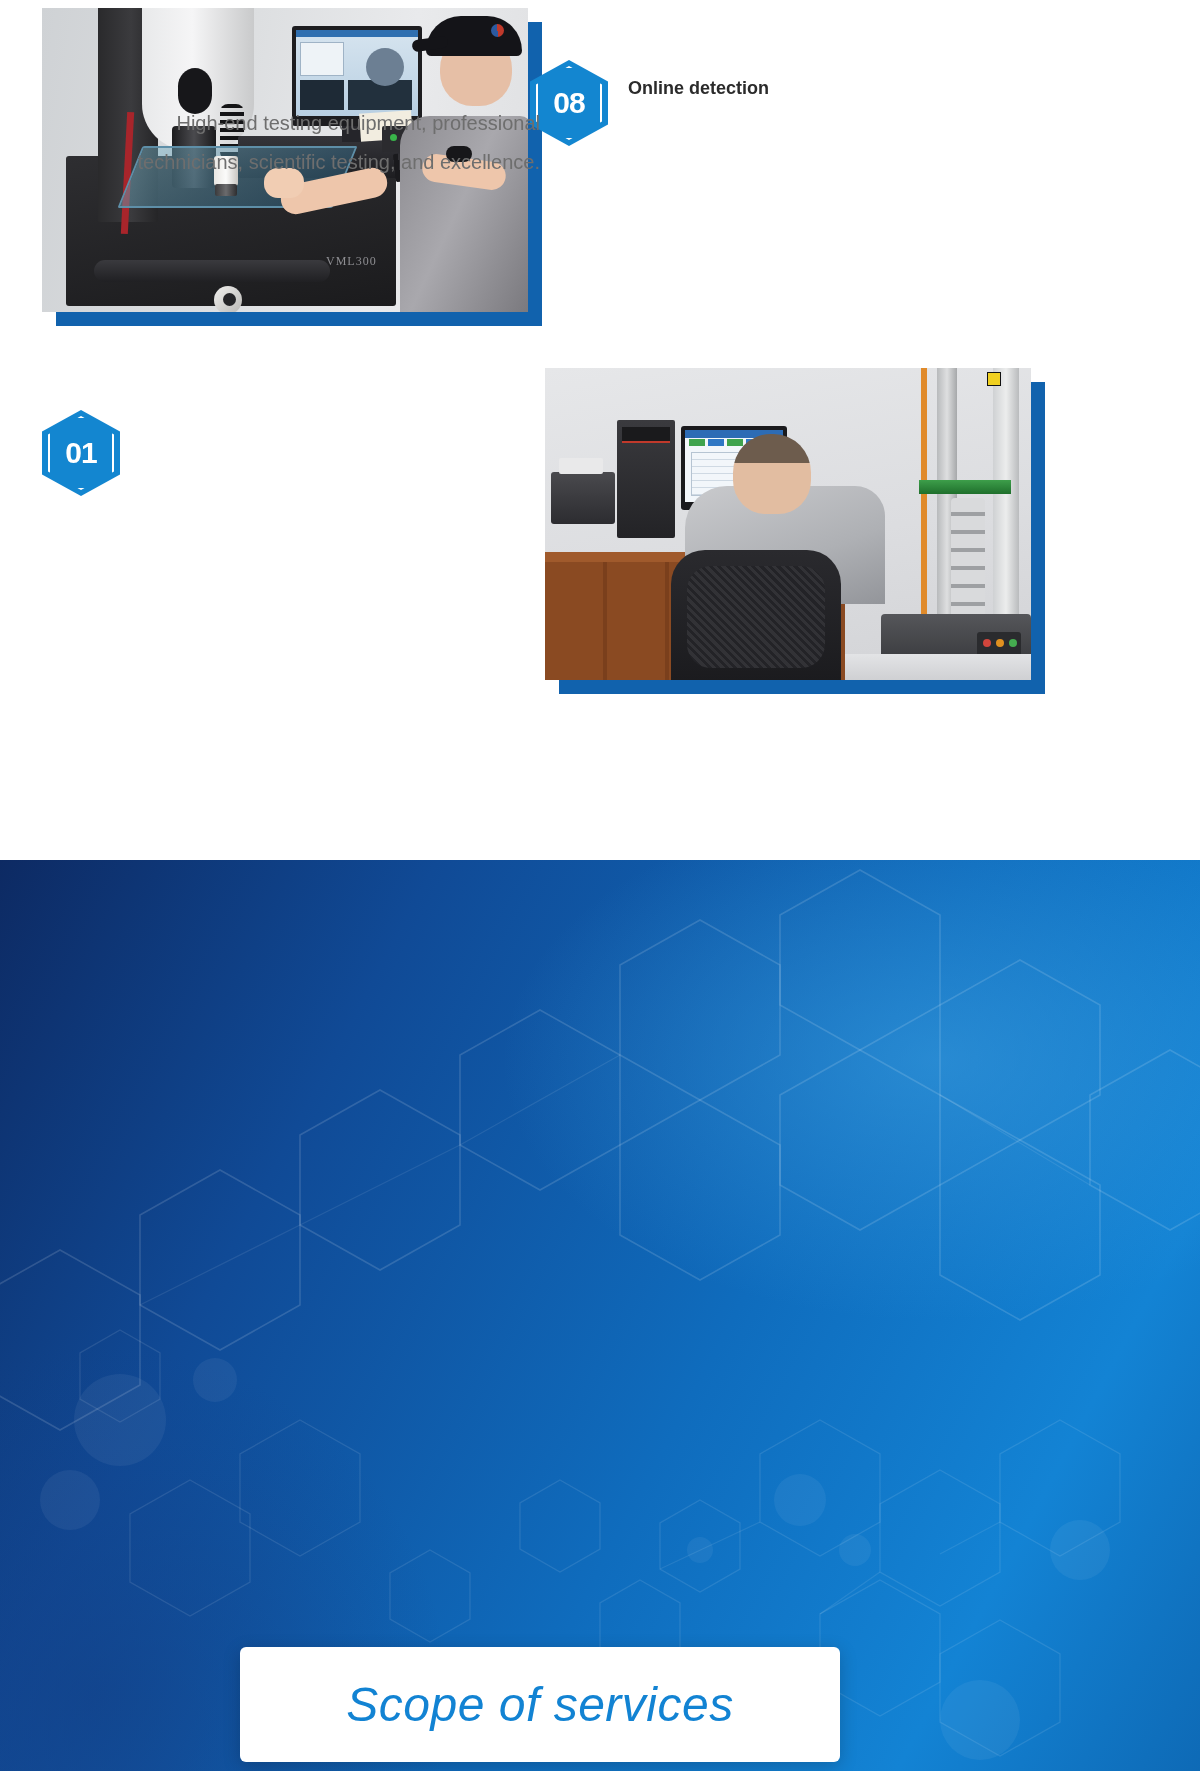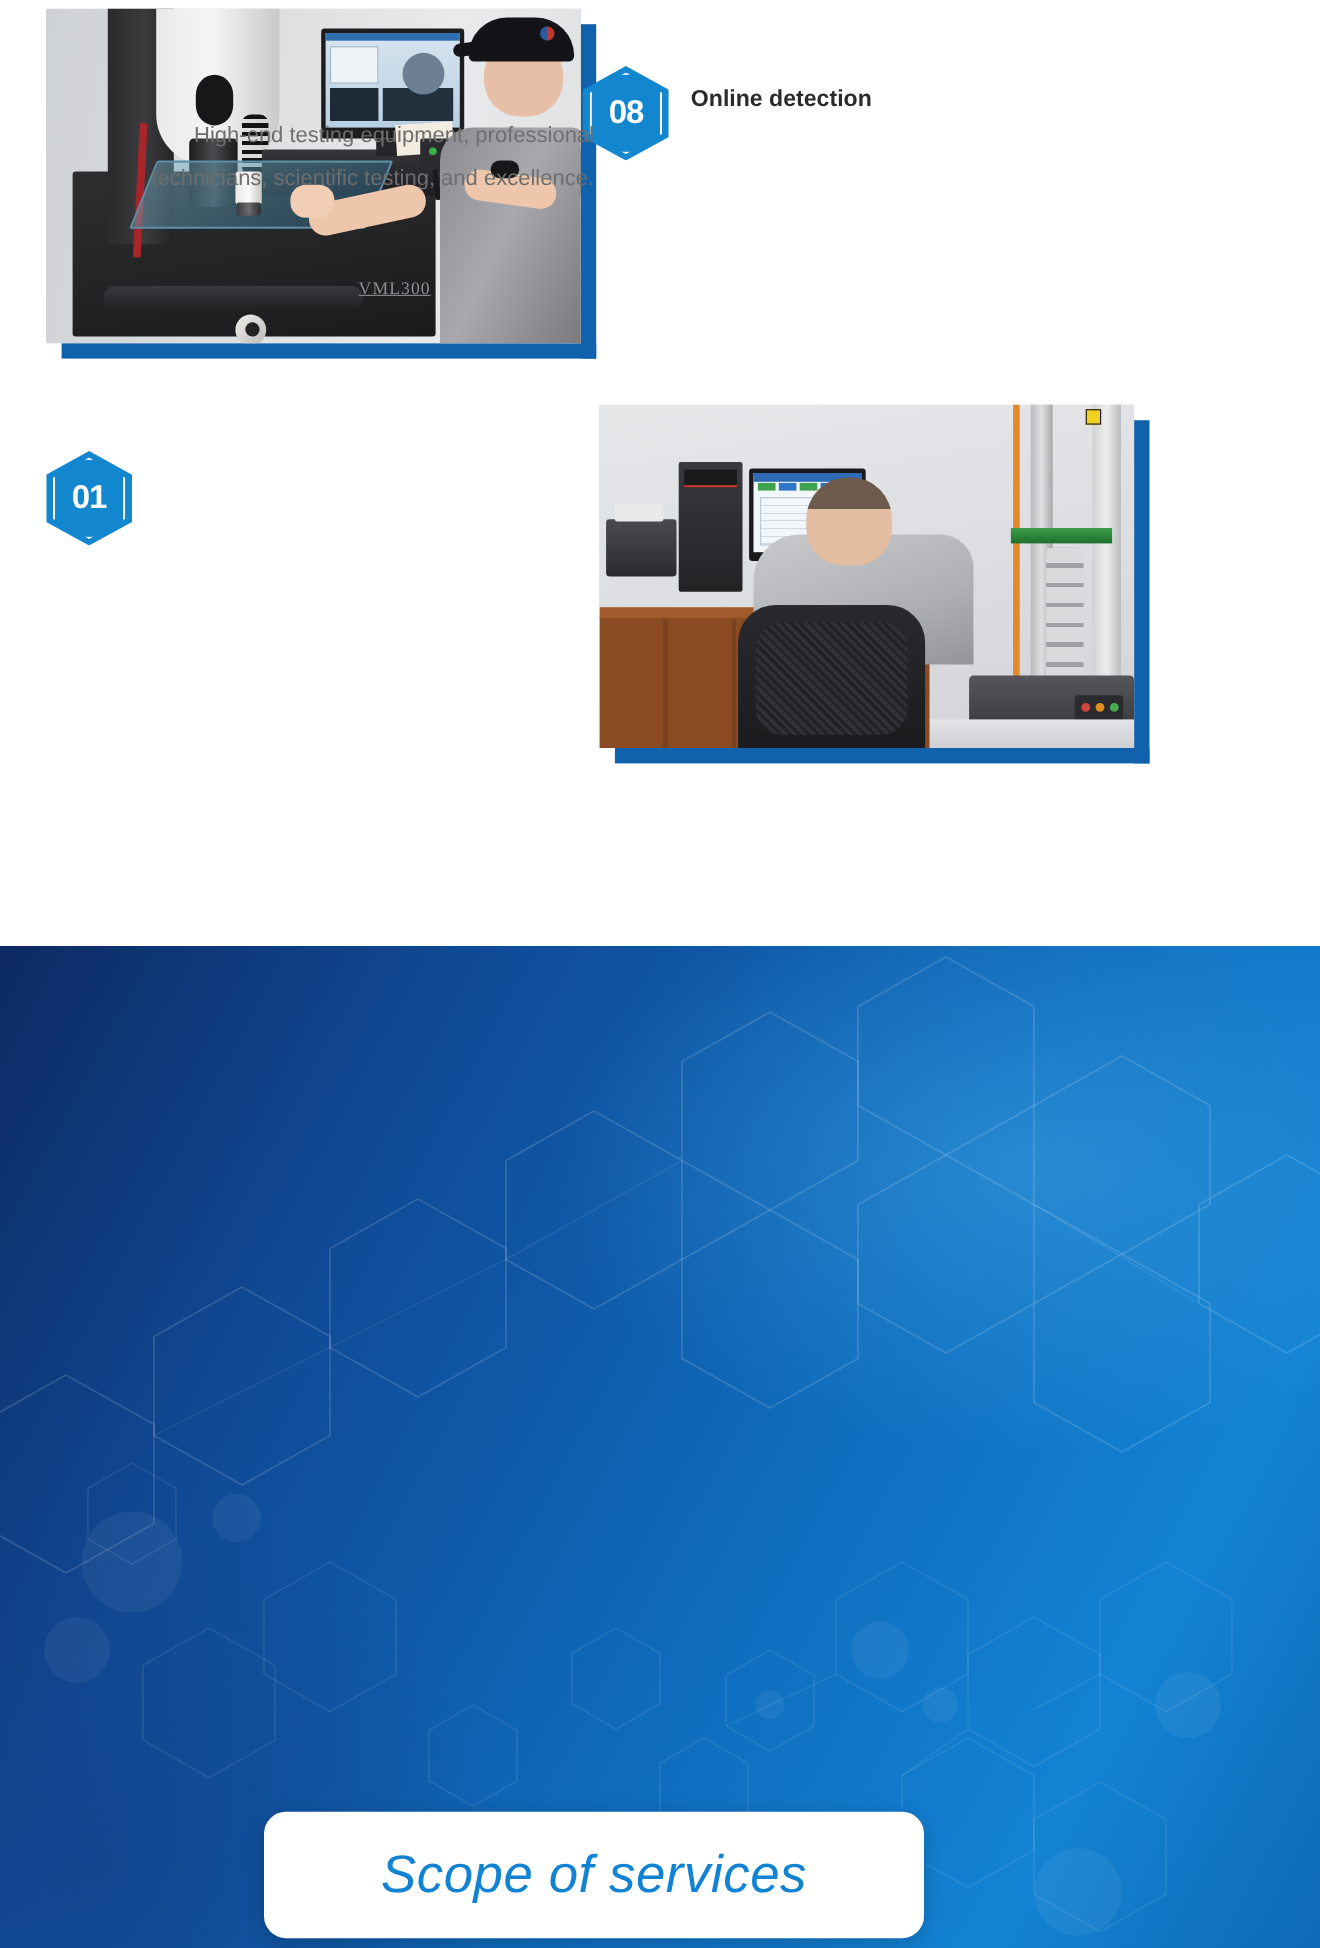--- a/index.html
+++ b/index.html
@@ -66,21 +66,21 @@
            background:repeating-linear-gradient(90deg,#1a1a1d 0 5px,#303034 5px 7px); border-radius:2px; transform:rotate(-6deg); }
   .p1-ctrlbox { position:absolute; left:340px; top:118px; width:50px; height:26px; background:#2b2b2f; border-radius:2px; }
   .p1-ctrlbox i { position:absolute; top:8px; width:7px; height:7px; border-radius:50%; }
   .p1-ctrlbox i.g { left:8px; background:#39b44a; }
   .p1-ctrlbox i.r { left:22px; background:#d03a33; }
   .p1-paper { position:absolute; left:318px; top:104px; width:52px; height:28px; background:#f2ede0; transform:rotate(-4deg); }
   .p1-paper2 { position:absolute; left:370px; top:168px; width:92px; height:48px; background:#f7f6f3; transform:rotate(-8deg); }
   .p1-roller { position:absolute; left:52px; top:252px; width:236px; height:22px; background:linear-gradient(180deg,#3a3a3e,#202023); border-radius:11px; }
   .p1-knob { position:absolute; left:172px; top:278px; width:28px; height:28px; border-radius:50%; background:linear-gradient(135deg,#f0efed,#b9b8b5); }
   .p1-knob::after { content:""; position:absolute; left:9px; top:7px; width:13px; height:13px; border-radius:50%; background:#242427; }
-  .p1-label { position:absolute; left:284px; top:246px; color:#8e8e92; font-size:16px; letter-spacing:1px; font-family:"Liberation Serif",serif;text-decoration:underline; }
+  .p1-label { position:absolute; left:284px; top:246px; color:#8e8e92; font-size:12px; letter-spacing:1px; font-family:"Liberation Serif",serif; }
   .p1-person-body { position:absolute; right:-4px; top:108px; width:132px; height:200px; background:linear-gradient(115deg,#8c8b90,#a9a8ad 45%,#78777c); border-radius:30px 12px 0 0; }
   .p1-person-head { position:absolute; right:16px; top:24px; width:72px; height:74px; border-radius:50% 50% 45% 45%; background:#e6bfa6; }
   .p1-person-cap { position:absolute; right:6px; top:8px; width:96px; height:40px; background:#141418; border-radius:40px 40px 6px 6px; }
   .p1-person-cap::after { content:""; position:absolute; left:-14px; top:22px; width:36px; height:12px; background:#141418; border-radius:8px; transform:rotate(-8deg); }
   .p1-cap-logo { position:absolute; right:24px; top:16px; width:13px; height:13px; border-radius:50%;
                  background:conic-gradient(#c0392b 0 50%, #2c5aa0 50% 100%); }
   .p1-arm1 { position:absolute; left:238px; top:168px; width:108px; height:30px; background:#eec6ab; border-radius:16px; transform:rotate(-12deg); }
   .p1-hand1 { position:absolute; left:222px; top:160px; width:40px; height:30px; background:#f1cdb3; border-radius:14px; }
   .p1-arm2 { position:absolute; right:22px; top:150px; width:84px; height:28px; background:#eec6ab; border-radius:14px; transform:rotate(8deg); }
   .p1-mouse { position:absolute; right:56px; top:138px; width:26px; height:16px; background:#17171a; border-radius:10px; }
@@ -140,21 +140,21 @@
     border:2px solid #fff;
     clip-path: polygon(50% 0%, 100% 25%, 100% 75%, 50% 100%, 0% 75%, 0% 25%);
     background: transparent;
   }
   .hexbadge .hx-num {
     position:absolute; inset:0; display:flex; align-items:center; justify-content:center;
     color:#fff; font-size:30px; font-weight:bold; letter-spacing:-1px;
   }
 
   
-  .blk-title { font-size:21px; font-weight:bold; color:#2b2b2b; line-height:1.35; }
+  .blk-title { font-size:18px; font-weight:bold; color:#2b2b2b; line-height:1.35; }
   .blk-body { font-size:20px; color:#6e6e6e; line-height:1.95;text-align:right; }
 
   #blk3 { position:absolute; left:628px; top:76px; width:400px; }
   #blk3-badge { left:530px; top:60px; }
   #blk3-body { margin-top:22px; }
 
   #blk4 { position:absolute; left:140px; top:404px; width:400px; }
   #blk4-badge { left:42px; top:410px; }
   #blk4-body { position:absolute; left:100px; top:104px; width:440px; }
 
@@ -166,21 +166,21 @@
       radial-gradient(ellipse 520px 520px at 8% 92%, rgba(20,60,130,.55) 0%, rgba(20,60,130,0) 68%),
       linear-gradient(118deg, #0d2a63 0%, #104a96 26%, #0f6cbd 58%, #1383d4 82%, #0e6ab6 100%);
     overflow:hidden;
   }
 
   svg.lattice { position:absolute; left:0; top:0; width:1200px; height:911px; pointer-events:none; }
 
   
   .title-card {
     position:absolute; left:240px; top:787px; width:600px; height:115px;
-    background:#ffffff; border-radius:20px; box-shadow:0 4px 18px rgba(0,0,0,.20);
+    background:#ffffff; border-radius:6px; box-shadow:0 4px 18px rgba(0,0,0,.20);
     display:flex; align-items:center; justify-content:center;
   }
   .title-card .t {
     font-size:48px; font-style:italic; color:#1283d3; letter-spacing:.5px; font-weight:normal;
   }
 </style>
 </head>
 <body>
 
 <div class="page">

